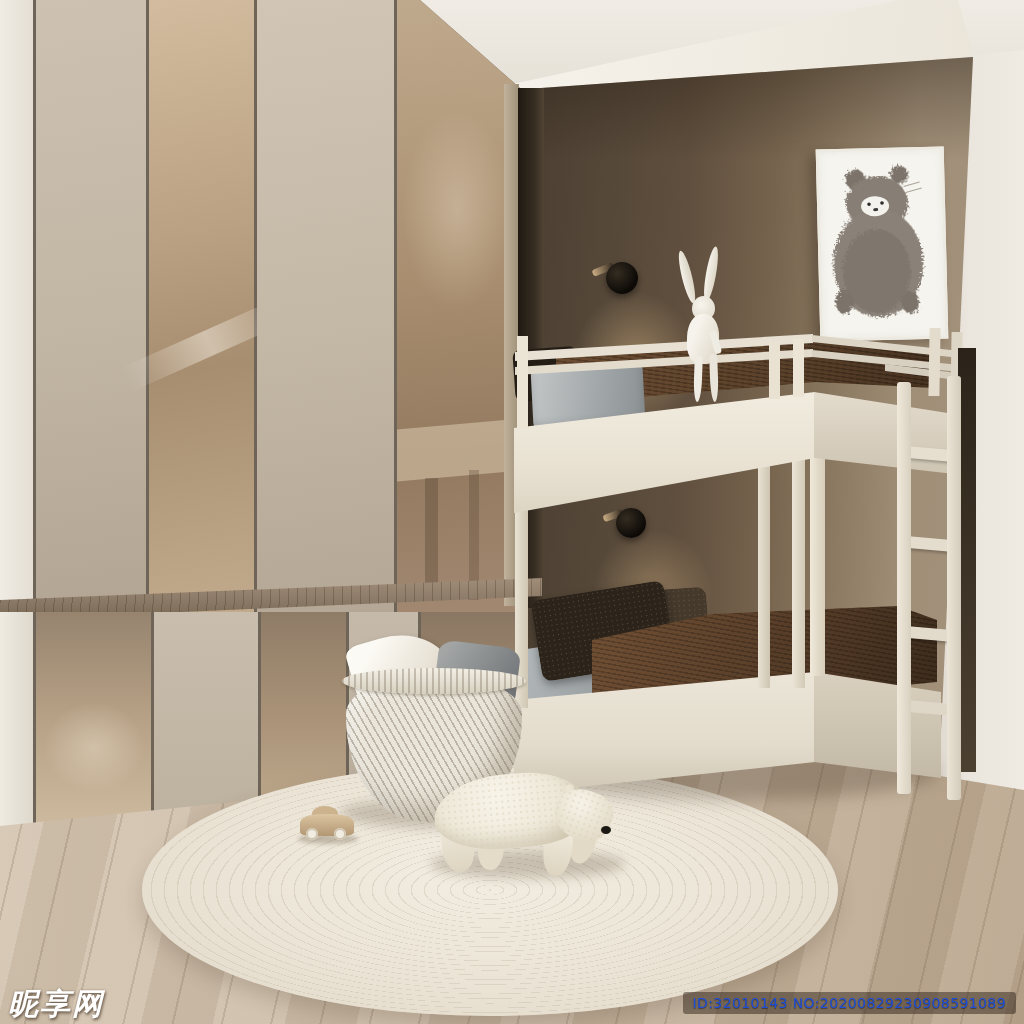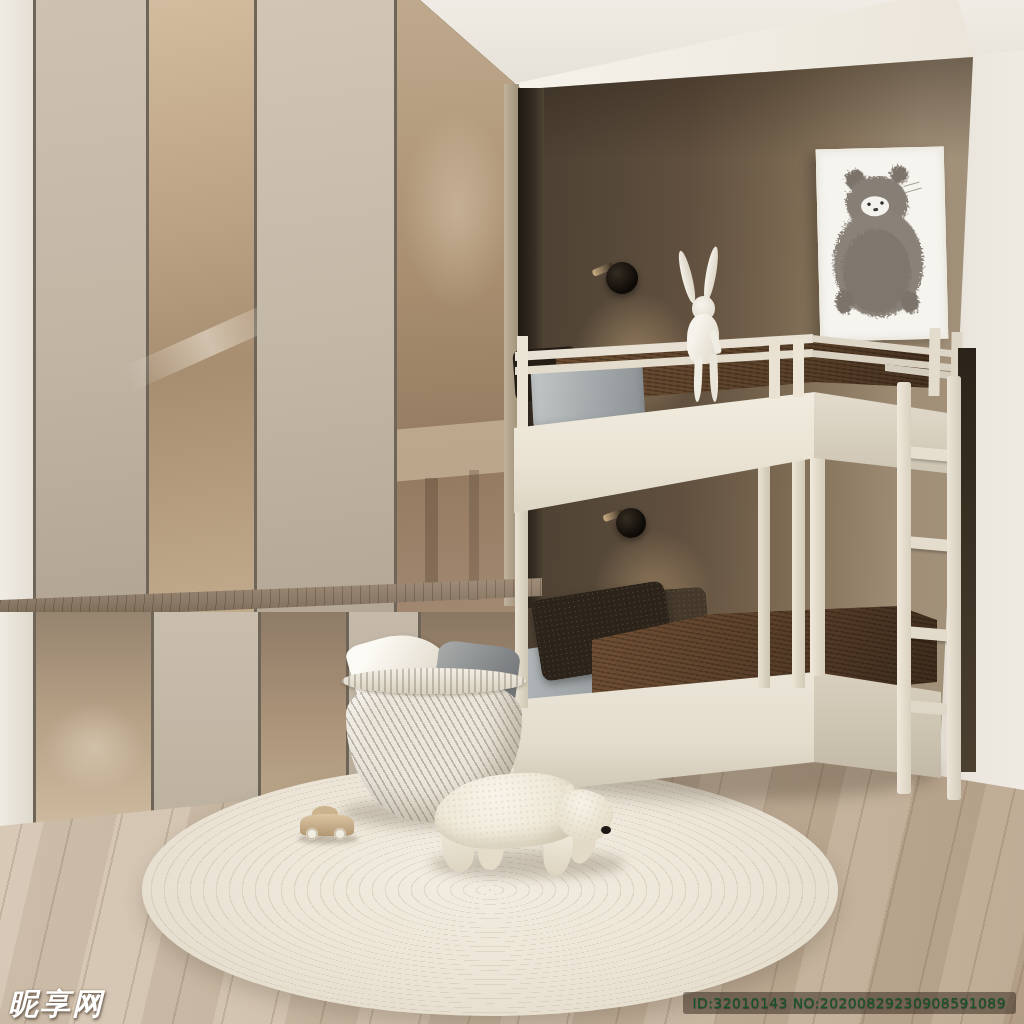--- a/index.html
+++ b/index.html
@@ -5,21 +5,21 @@
   html,body{margin:0;padding:0;background:#222;}
   #stage{position:relative;width:1024px;height:1024px;overflow:hidden;
          background:#e8e3db;font-family:"DejaVu Sans","Liberation Sans",sans-serif;}
   .abs{position:absolute;}
   
   .wm-left{left:8px;top:984px;color:#fff;font-style:italic;font-weight:bold;
            text-shadow:1px 2px 3px rgba(60,45,30,.65),0 0 2px rgba(80,60,40,.5);
            white-space:nowrap;display:flex;align-items:baseline;gap:10px;}
   .wm-left .logo{font-size:30px;letter-spacing:2px;font-weight:900;}
   .wm-left .url{font-size:26px;font-weight:800;}
-  .wm-right{right:8px;top:992px;background:rgba(40,28,16,.48);color:#14532d;
+  .wm-right{right:8px;top:992px;background:rgba(40,28,16,.48);color:#1d4ed8;
             font-size:14px;letter-spacing:.4px;padding:3px 10px;border-radius:3px;
             text-shadow:0 1px 1px rgba(0,0,0,.4);}
   .panelseam{background:#6e6458;}
 </style>
 </head>
 <body>
 
 <div id="stage">
 
   <div class="abs" style="left:330px;top:0;width:694px;height:160px;

